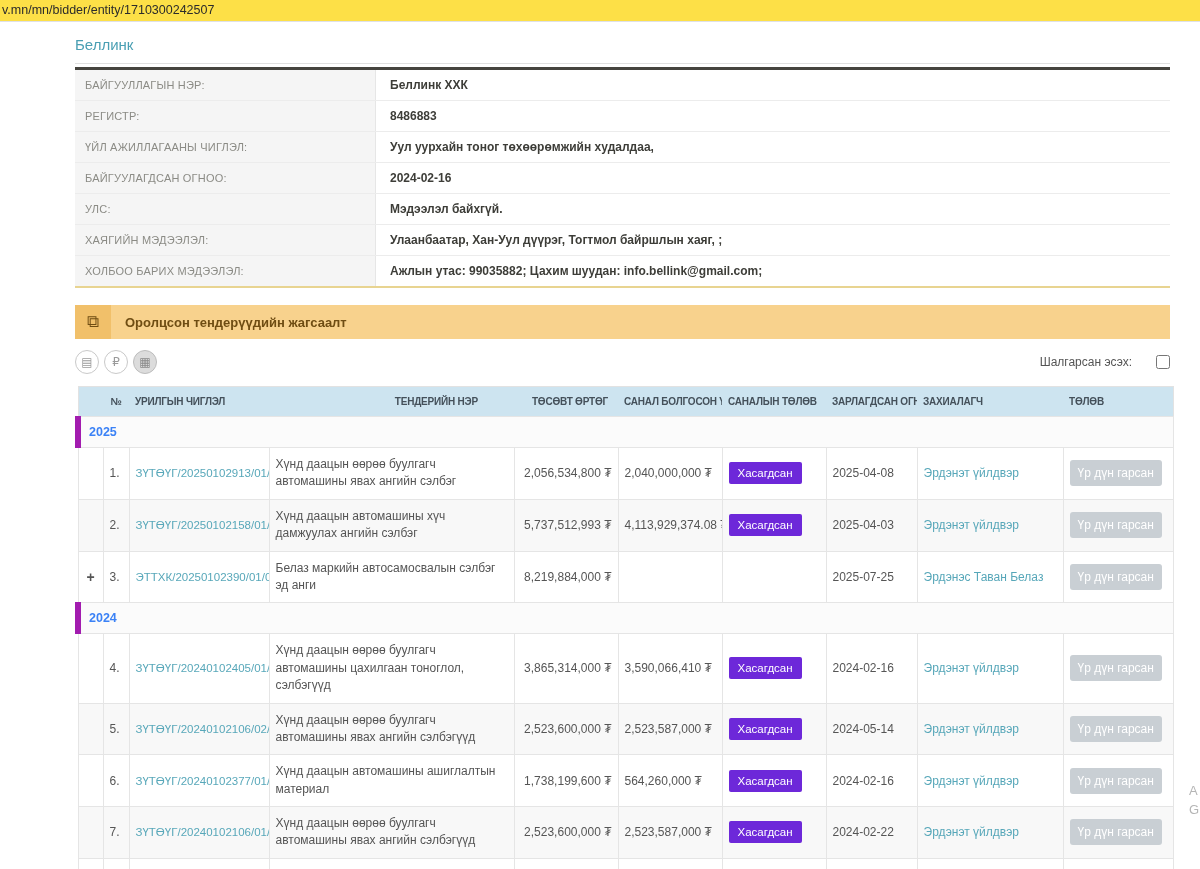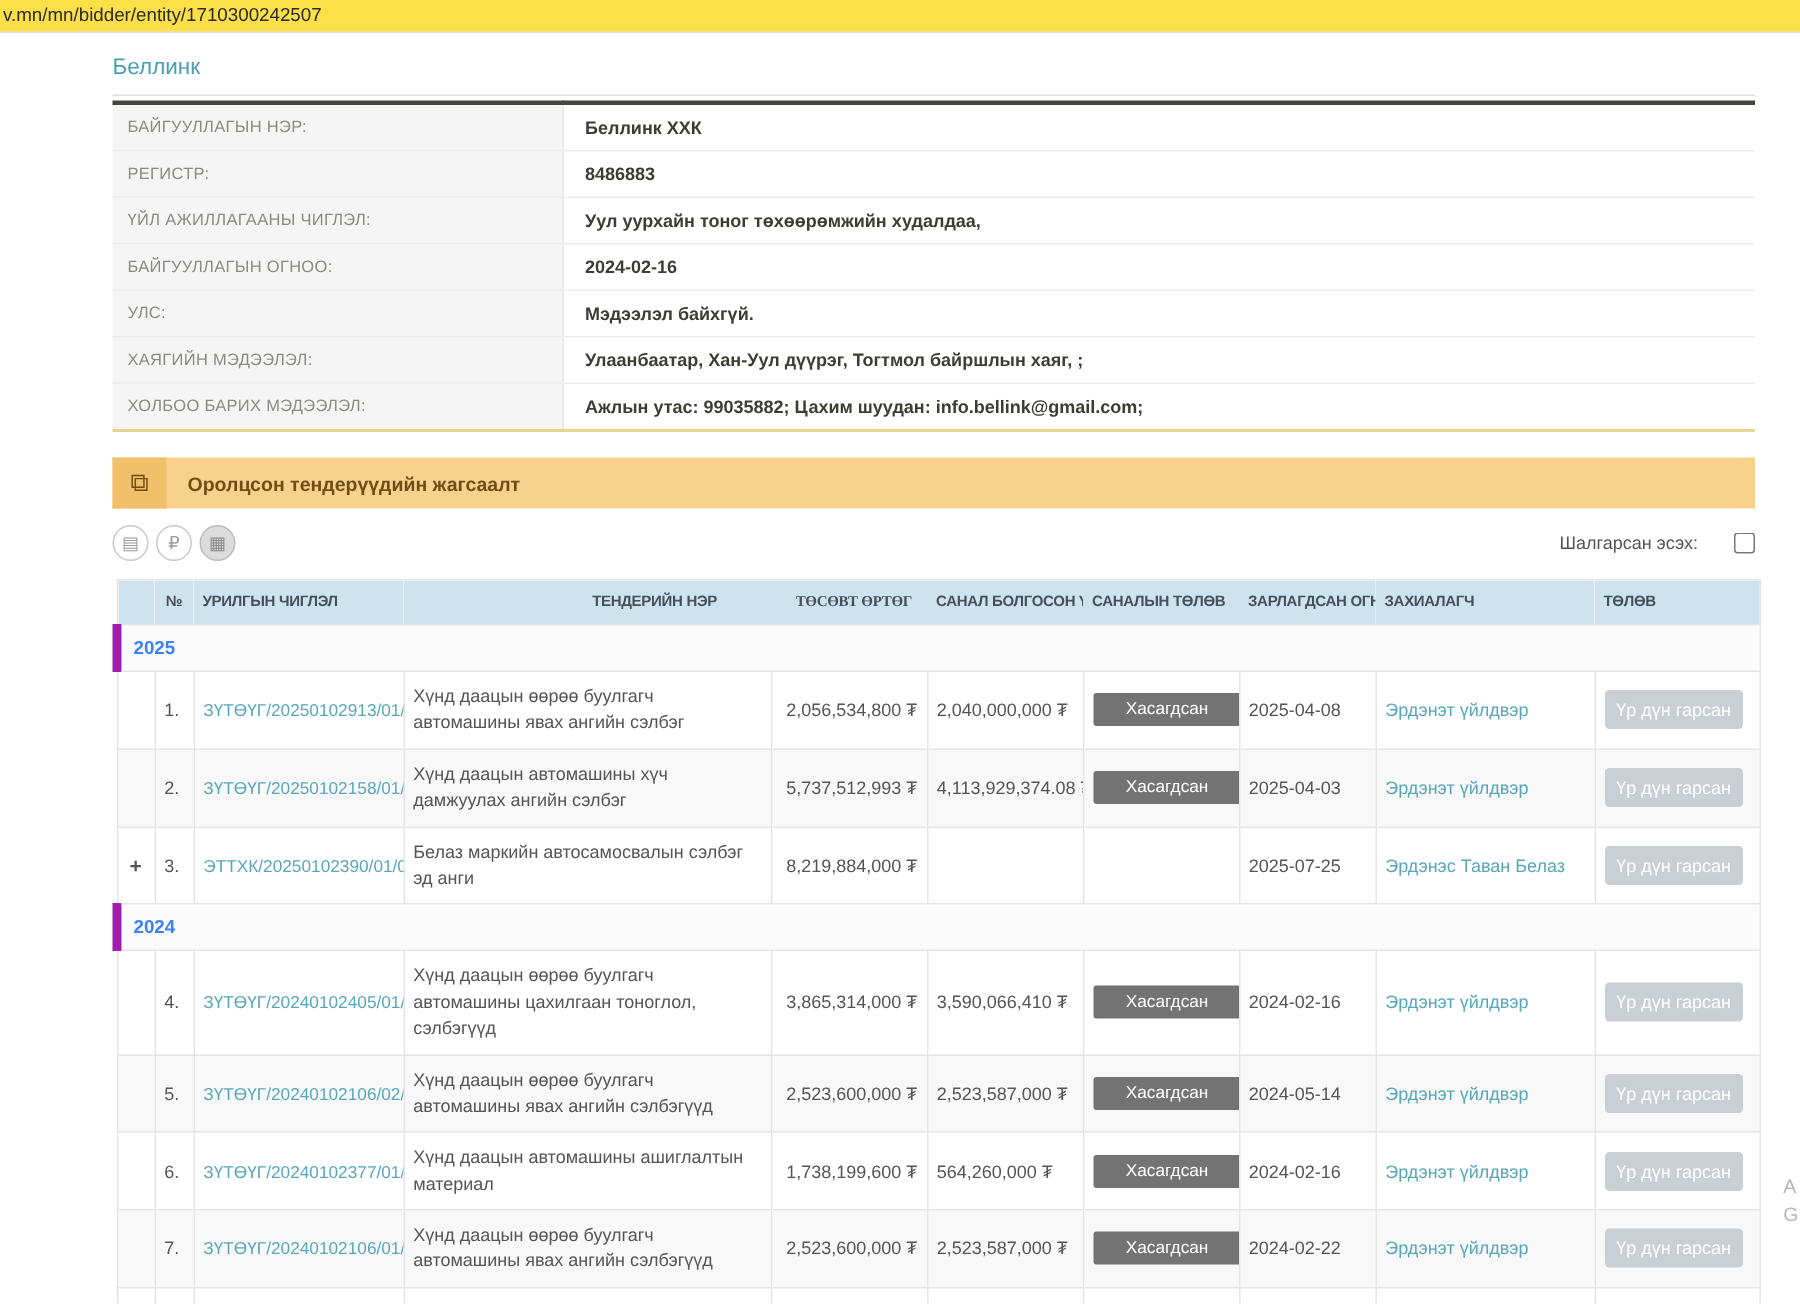--- a/index.html
+++ b/index.html
@@ -64,37 +64,37 @@
   .tender-table td{
     border:1px solid #e5e5e5;padding:8px 6px;vertical-align:middle;color:#555;
     overflow:hidden;
   }
   .col-exp{width:25px;}  .col-num{width:26px;}  .col-inv{width:140px;}
   .col-name{width:245px;}.col-budget{width:104px;}.col-offer{width:104px;}
   .col-status{width:104px;}.col-date{width:91px;}.col-client{width:146px;}
   .col-state{width:110px;}
   th.h-num{text-align:center;}
   th.h-name{text-align:right;padding-right:36px;}
-  th.h-budget{text-align:right;padding-right:10px;font-family:Liberation Serif, serif;}
+  th.h-budget{text-align:right;padding-right:10px;}
   .year-row td{
     background:#fbfbfb;font-weight:bold;font-size:12.5px;color:#3b82f6;
     padding:8px 8px;border-left:6px solid #a21caf;
   }
   .data-row.alt td{background:#f8f8f8;}
   .td-exp{text-align:center;font-weight:bold;font-size:14px;color:#222;cursor:pointer;}
   .td-num{text-align:left;padding-left:8px;color:#444;}
   .td-inv{white-space:nowrap;}
   .td-inv .link{font-size:11.5px;}
   .link{color:#57a7b9;text-decoration:none;cursor:pointer;}
   .td-name{text-align:left;line-height:1.45;color:#555;}
   .td-budget{text-align:right;padding-right:10px;white-space:nowrap;}
   .td-offer{text-align:left;padding-left:8px;white-space:nowrap;}
   .badge{
-    display:inline-block;background:#737373;color:#fff;font-size:11.5px;
-    padding:5px 22px;border-radius:2px;white-space:nowrap;
+    display:inline-block;background:#6d28d9;color:#fff;font-size:11.5px;
+    padding:5px 9px;border-radius:2px;white-space:nowrap;
   }
   .state-btn{
     display:inline-block;background:#c9cfd4;color:#fff;font-size:12px;
     padding:6px 8px;border-radius:3px;white-space:nowrap;cursor:pointer;
   }
   .td-date{white-space:nowrap;padding-left:10px;color:#555;}
   .td-client .link{font-size:12px;}
   
   .edge-widget{
     position:absolute;right:1px;top:781px;color:#b5b5b5;font-size:13px;
@@ -121,21 +121,21 @@
         </tr>
         <tr>
           <td class="info-label">РЕГИСТР:</td>
           <td class="info-value">8486883</td>
         </tr>
         <tr>
           <td class="info-label">ҮЙЛ АЖИЛЛАГААНЫ ЧИГЛЭЛ:</td>
           <td class="info-value">Уул уурхайн тоног төхөөрөмжийн худалдаа,</td>
         </tr>
         <tr>
-          <td class="info-label">БАЙГУУЛЛАГЫН ОГНОО:</td>
+          <td class="info-label">БАЙГУУЛАГДСАН ОГНОО:</td>
           <td class="info-value">2024-02-16</td>
         </tr>
         <tr>
           <td class="info-label">УЛС:</td>
           <td class="info-value">Мэдээлэл байхгүй.</td>
         </tr>
         <tr>
           <td class="info-label">ХАЯГИЙН МЭДЭЭЛЭЛ:</td>
           <td class="info-value">Улаанбаатар, Хан-Уул дүүрэг, Тогтмол байршлын хаяг, ;</td>
         </tr>

